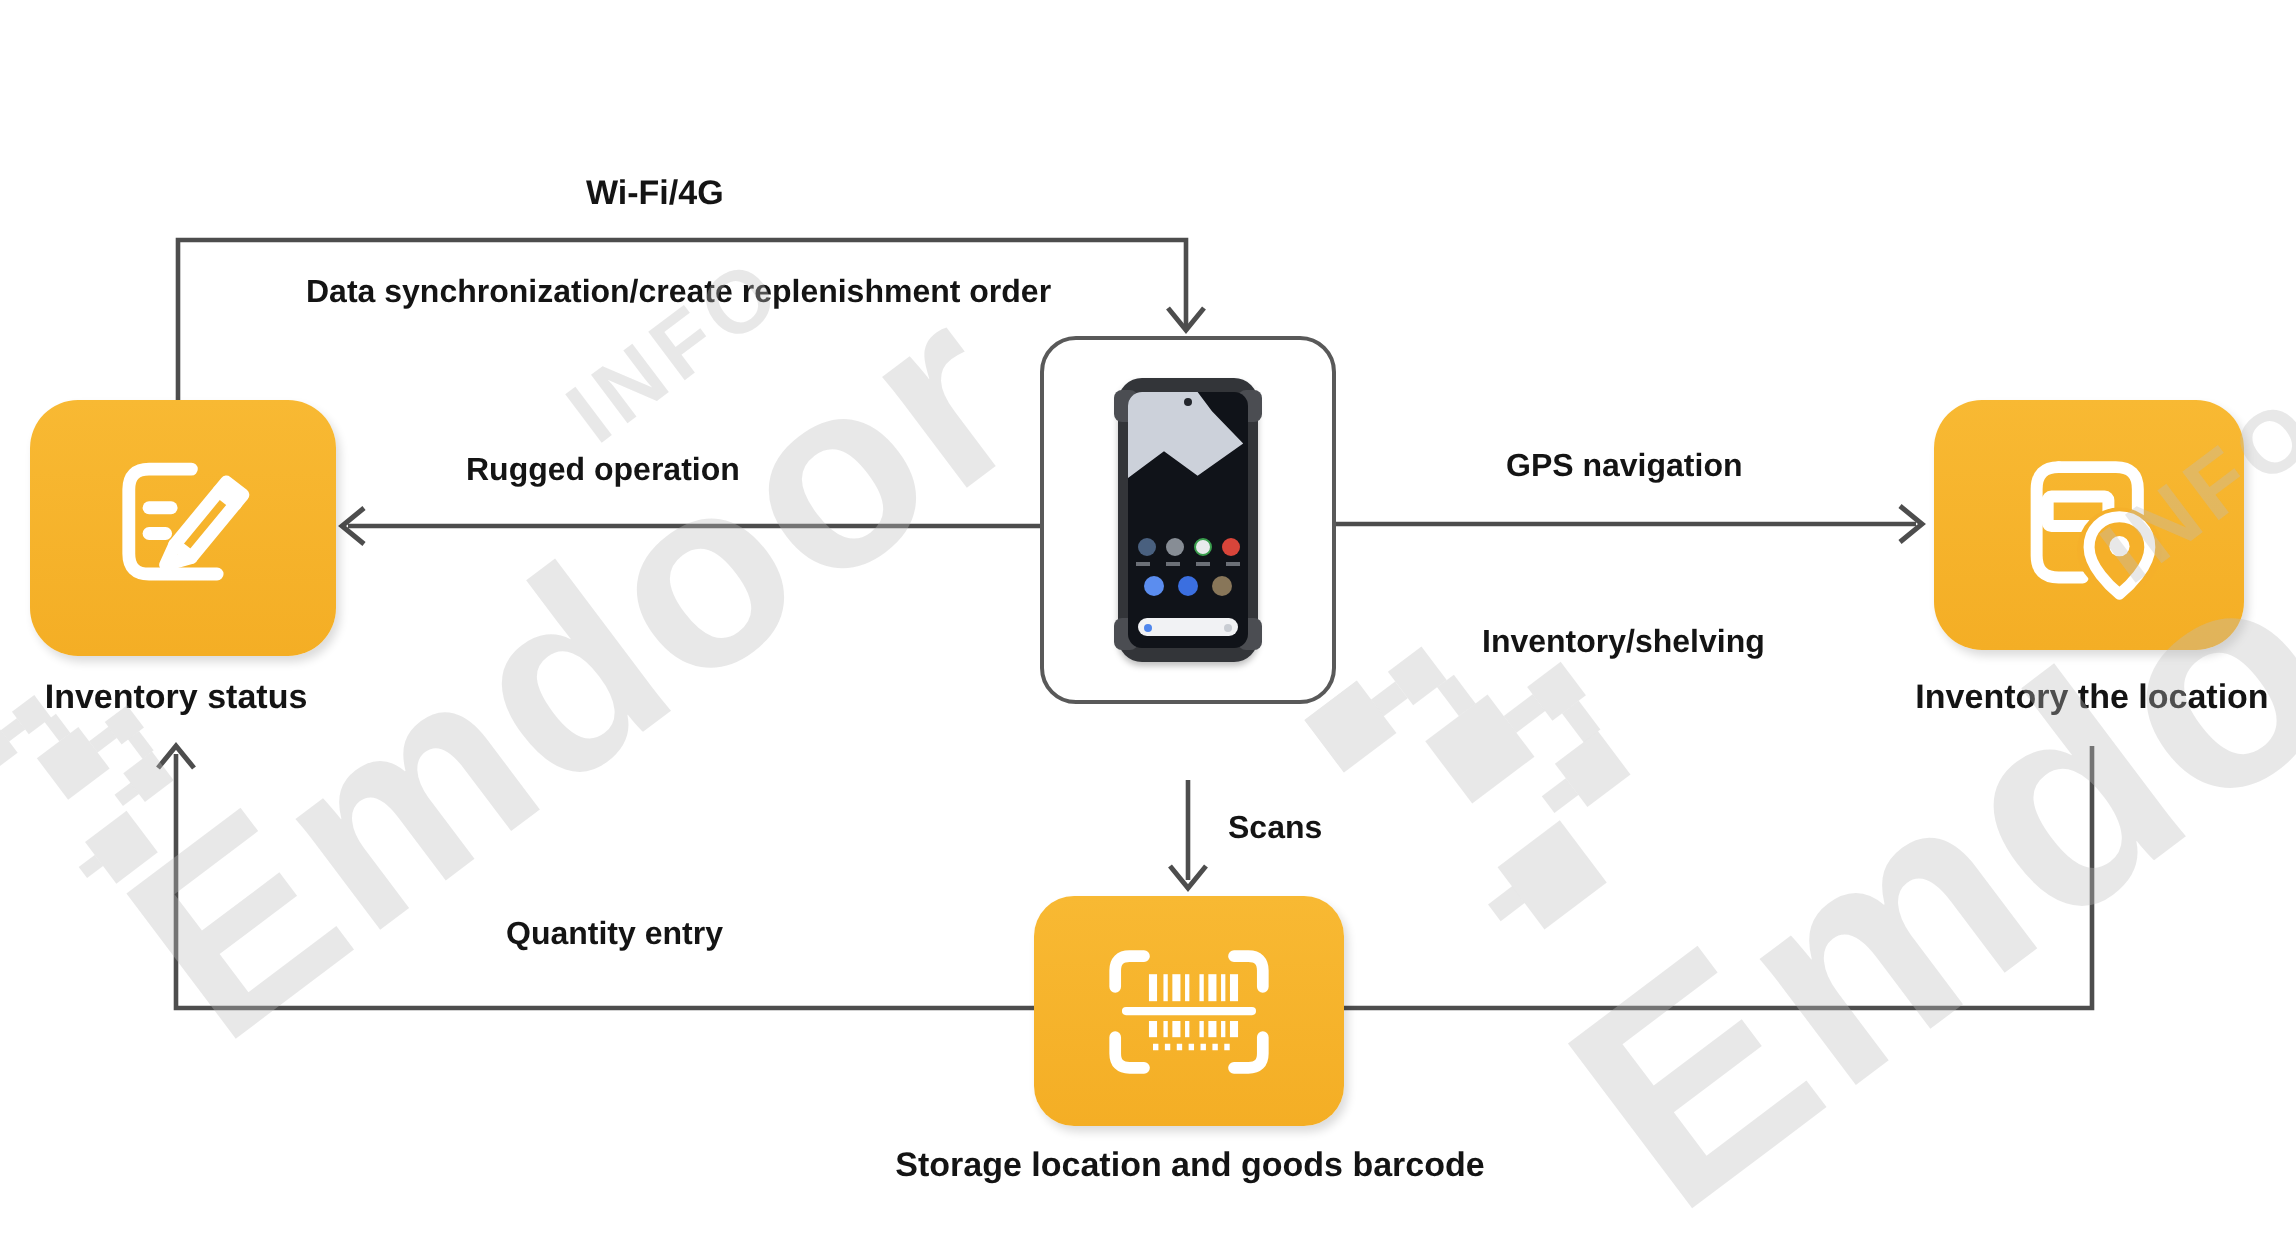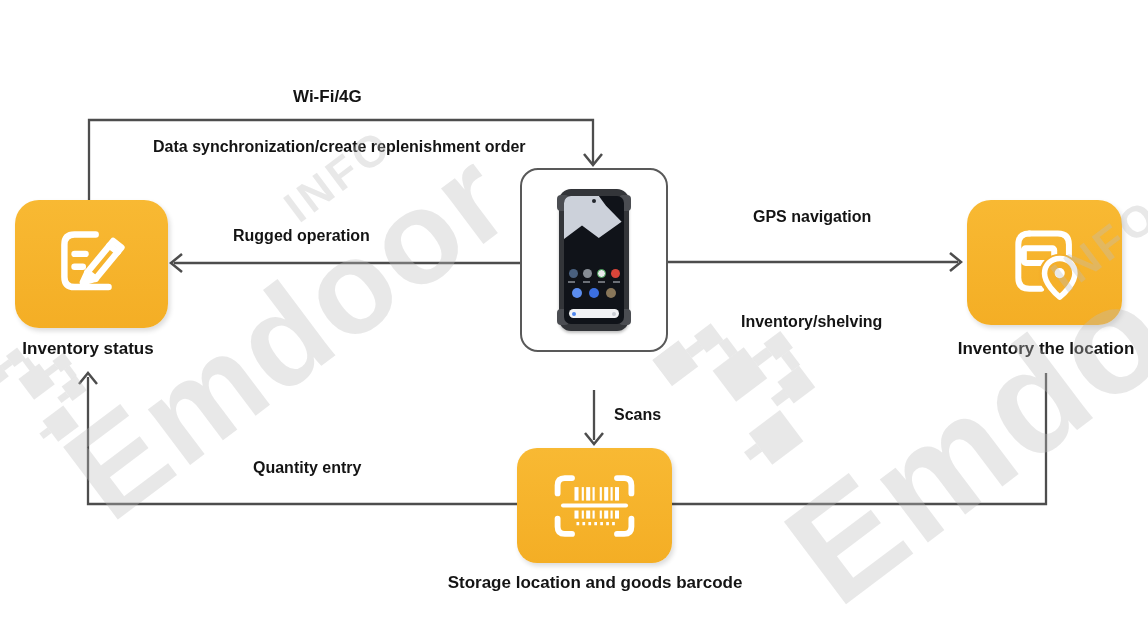--- a/index.html
+++ b/index.html
@@ -72,21 +72,21 @@
       <path d="M517,504 H88 V377"></path>
       <polyline points="79,384 88,373 97,384" stroke-width="2.5"></polyline>
 
       <path d="M1046,373 V504 H672"></path>
     </g>
   </svg>
 
   <div class="lbl" style="left:293px;top:87px;font-size:17px;">Wi-Fi/4G</div>
   <div class="lbl" style="left:132px;top:138px;margin-left:21px;">Data synchronization/create replenishment order</div>
   <div class="lbl" style="left:233px;top:227px;">Rugged operation</div>
-  <div class="lbl" style="left:753px;top:208px;">GPS navigation</div>
+  <div class="lbl" style="left:753px;top:225px;">GPS navigation</div>
   <div class="lbl" style="left:741px;top:276px;margin-top:37px;">Inventory/shelving</div>
   <div class="lbl" style="left:614px;top:406px;">Scans</div>
   <div class="lbl" style="left:253px;top:459px;">Quantity entry</div>
 
   <div class="tile" style="left:15px;top:200px;width:153px;height:128px;">
     <span>
       <svg width="92" height="92" viewBox="0 0 100 100" fill="none" stroke="#ffffff" stroke-width="7" stroke-linecap="round" stroke-linejoin="round">
         <path d="M54,18 H31 Q20,18 20,29 V64 Q20,75 31,75 H68"></path>
         <path d="M31,39 H43"></path>
         <path d="M31,53 H40"></path>

